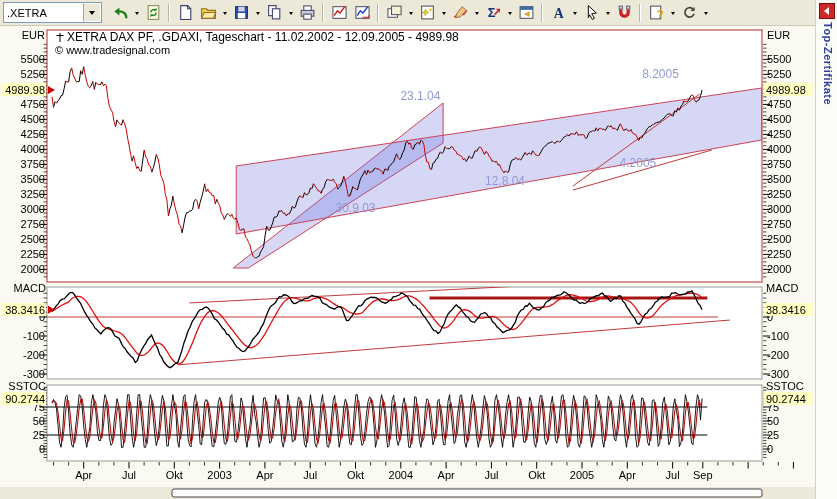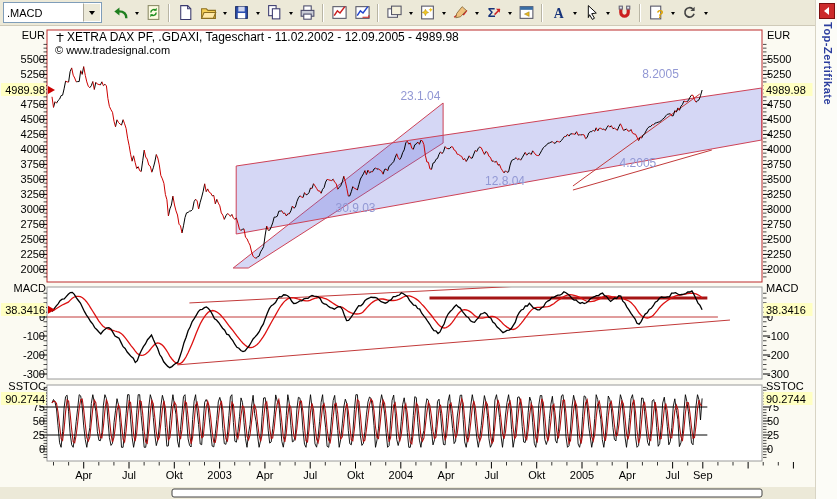--- a/index.html
+++ b/index.html
@@ -431,21 +431,21 @@
     <text x="766" y="313.5">38.3416</text>
     <rect class="hl" x="1" y="392" width="45" height="13"></rect>
     <text x="45" y="402.5" text-anchor="end">90.2744</text>
     <rect class="hl" x="763.5" y="392" width="49" height="13"></rect>
     <text x="766" y="402.5">90.2744</text>
   </g>
 </svg>
 
 <div class="toolbar">
   <div class="combo">
-    <span class="val">.MACD</span>
+    <span class="val">.XETRA</span>
     <span class="cbtn">
         <i class="ar"></i>
       </span>
   </div>
   <div class="tb">
     <svg width="17" height="17" viewBox="0 0 16 16">
       <path d="M13.5 13.5c0-4.5-3-6.5-7-6.5H5.5" fill="none" stroke="#1f7f1f" stroke-width="2.2"></path>
       <path d="M7 3.2 2.2 7l4.8 3.8z" fill="#1f7f1f"></path>
       </svg>
   </div>

